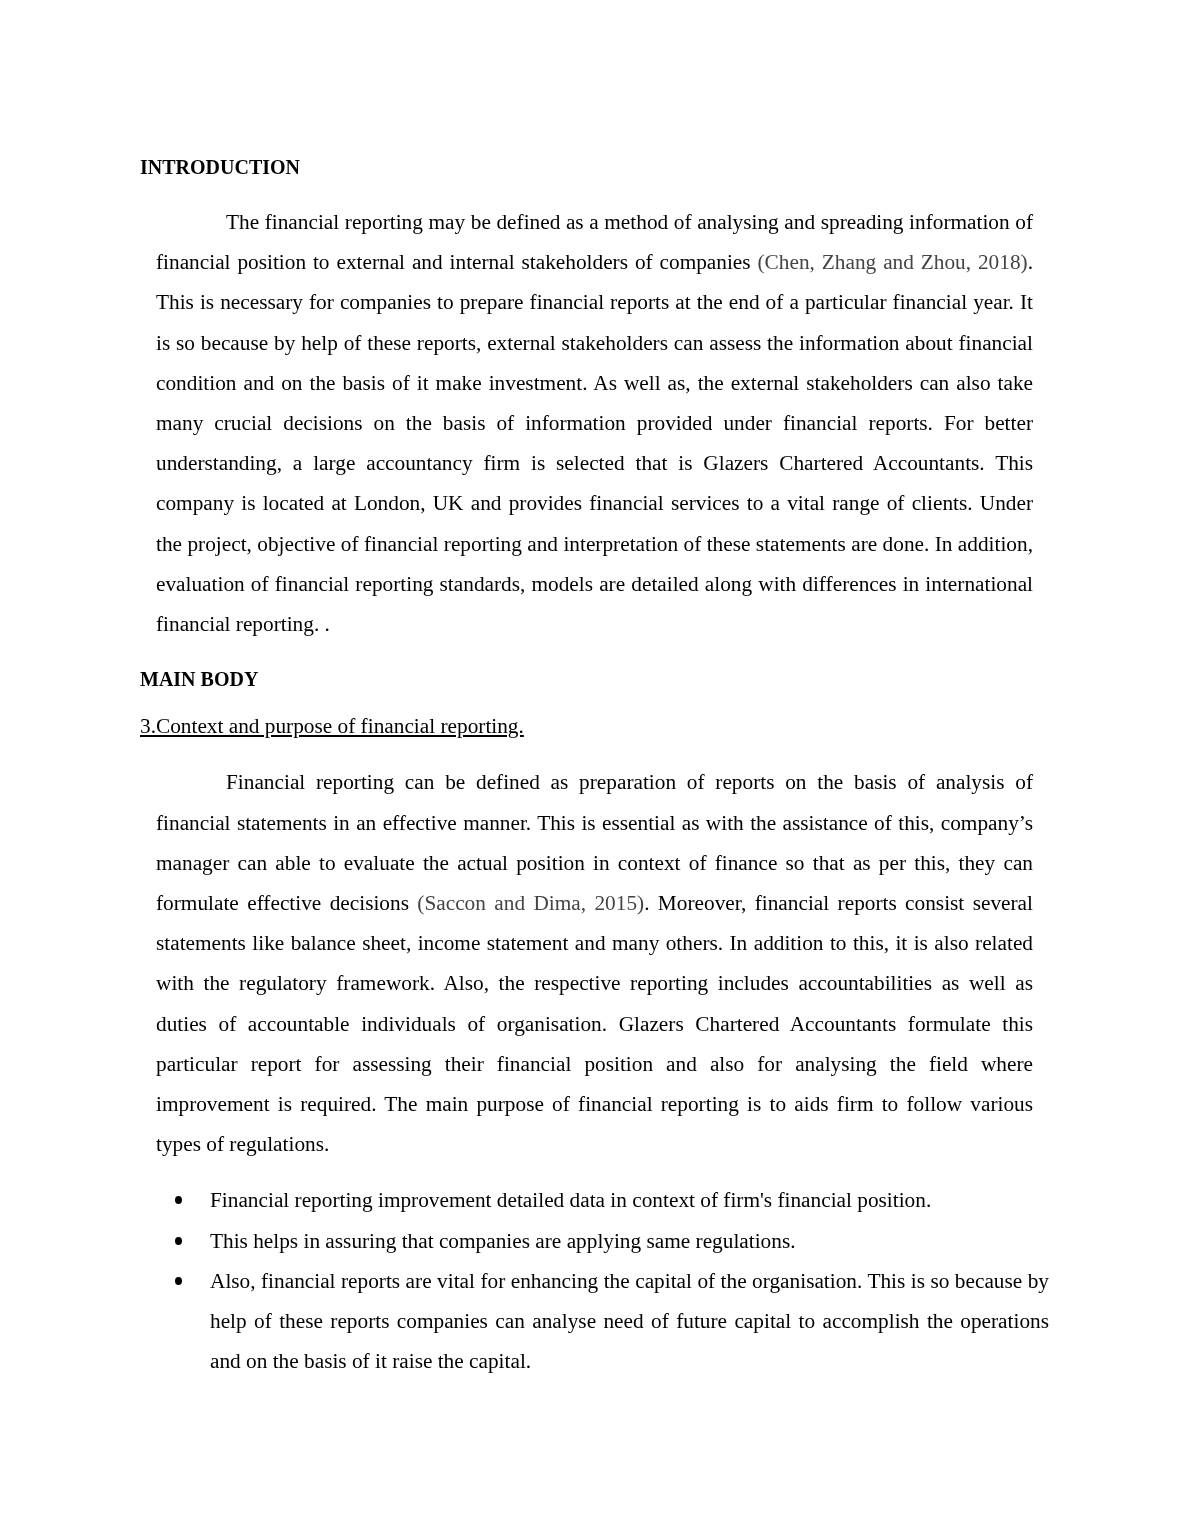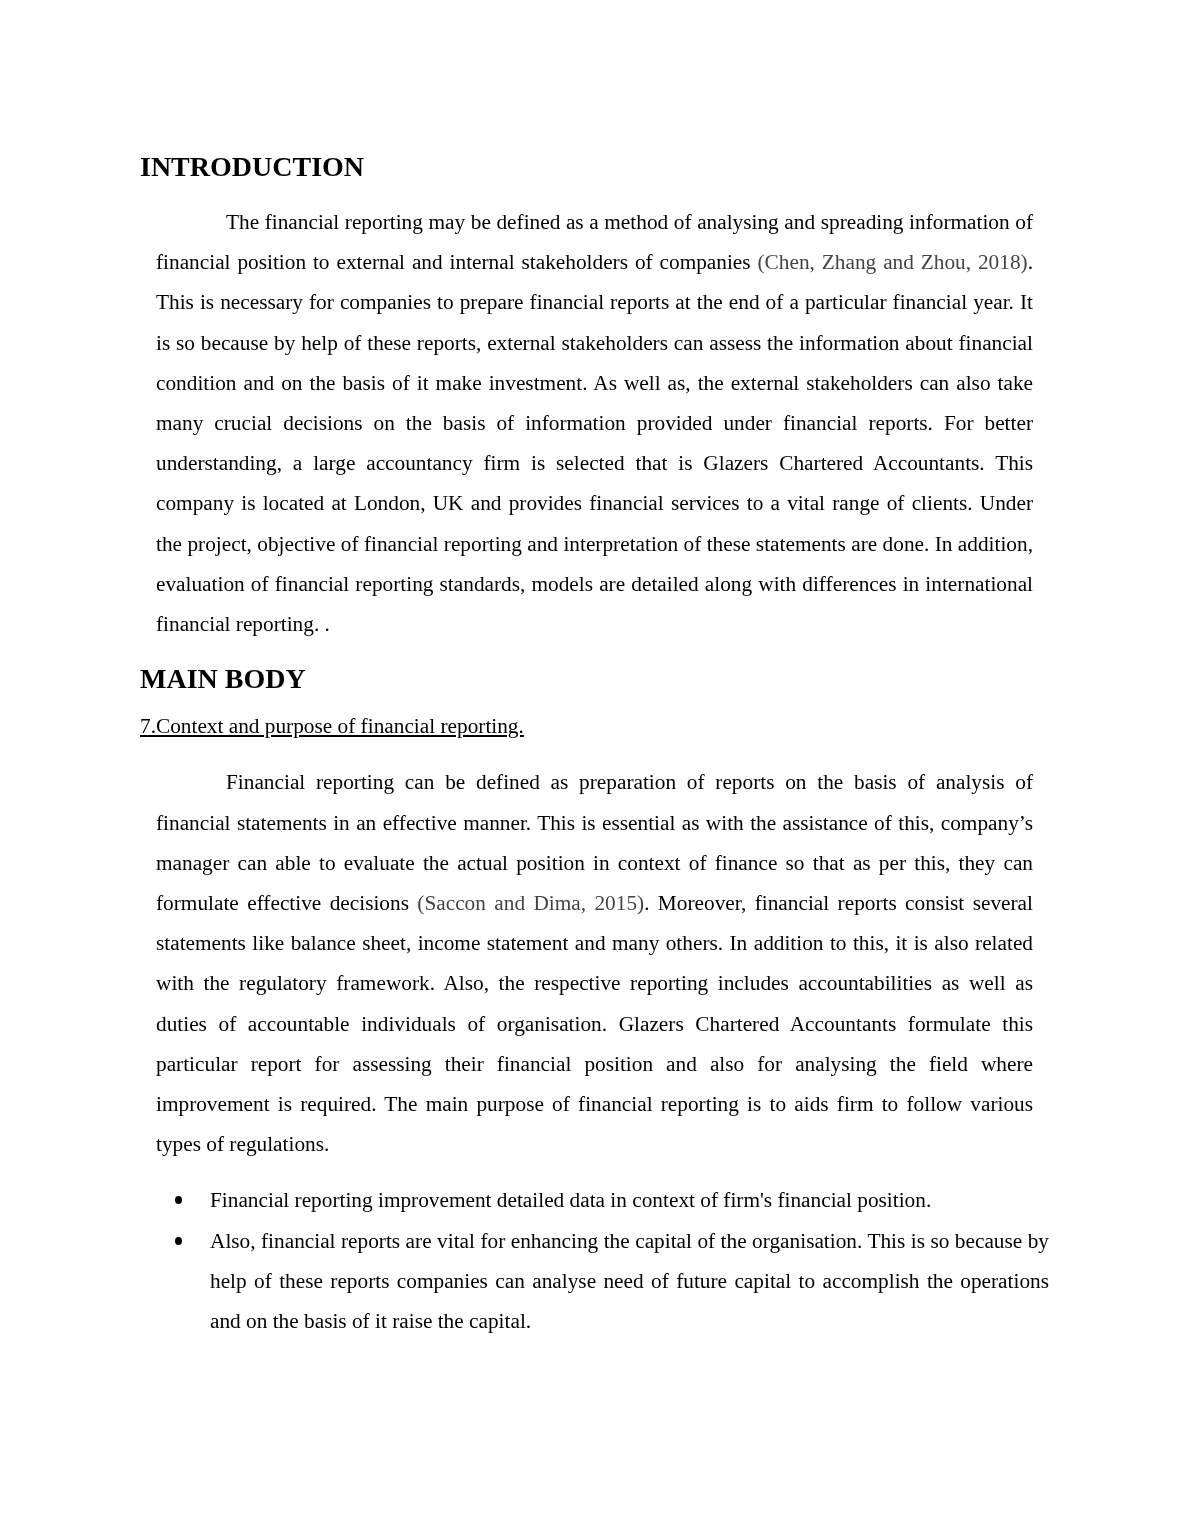--- a/index.html
+++ b/index.html
@@ -4,21 +4,21 @@
   <style>
     html, body { margin: 0; padding: 0; background: #ffffff; }
     body { width: 1190px; height: 1540px; position: relative; overflow: hidden; }
     .page {
       position: absolute; left: 140px; top: 148px; width: 909px;
       font-family: "Liberation Serif", "DejaVu Serif", serif;
       color: #000000; font-size: 21.3px;
     }
     h1 {
       font-family: "Liberation Serif", serif;
-      font-weight: bold; font-size: 28px; margin: 0; line-height: 38px;
+      font-weight: bold; font-size: 20px; margin: 0; line-height: 38px;
     }
     .h-intro { margin-bottom: 6px; }
     .h-main { margin-top: 0; margin-bottom: 8px; }
     p.body {
       margin: 16px; text-align: justify; text-indent: 70px;
       line-height: 40.2px;
     }
     .cite { color: #444444; }
     .subhead {
       text-decoration: underline; margin: 0; line-height: 40.2px;
@@ -35,20 +35,21 @@
     }
   </style>
 </head>
 <body>
 
 <div class="page">
   <h1 class="h-intro">INTRODUCTION</h1>
   <p class="body"><span>The financial reporting may be defined as a method of analysing and spreading information of financial position to external and internal stakeholders of companies </span><span class="cite">(Chen, Zhang and Zhou, 2018)</span><span>. This is necessary for companies to prepare financial reports at the end of a particular financial year. It is so because by help of these reports, external stakeholders can assess the information about financial condition and on the basis of it make investment. As well as, the external stakeholders can also take many crucial decisions on the basis of information provided under financial reports. For better understanding, a large accountancy firm is selected that is Glazers Chartered Accountants. This company is located at London, UK and provides financial services to a vital range of clients. Under the project, objective of financial reporting and interpretation of these statements are done. In addition, evaluation of financial reporting standards, models are detailed along with differences in international financial reporting. .</span></p>
 
   <h1 class="h-main">MAIN BODY</h1>
-  <p class="subhead">7.Context and purpose of financial reporting.</p>
+  <p class="subhead">3.Context and purpose of financial reporting.</p>
   <p class="body"><span>Financial reporting can be defined as preparation of reports on the basis of analysis of financial statements in an effective manner. This is essential as with the assistance of this, company’s manager can able to evaluate the actual position in context of finance so that as per this, they can formulate effective decisions </span><span class="cite">(Saccon and Dima, 2015)</span><span>. Moreover, financial reports consist several statements like balance sheet, income statement and many others.  In addition to this, it is also related with the regulatory framework. Also, the respective reporting includes accountabilities as well as duties of accountable individuals of organisation. Glazers Chartered Accountants formulate this particular report for assessing their financial position and also for analysing the field where improvement is required. The main purpose of financial reporting is to aids firm to follow various types of regulations.</span></p>
 
   <ul class="bullets">
     <li><span class="dot"></span><span>Financial reporting improvement detailed data in context of firm's financial position.</span></li>
+    <li><span class="dot"></span><span>This helps in assuring that companies are applying same regulations.</span></li>
     <li><span class="dot"></span><span>Also, financial reports are vital for enhancing the capital of the organisation. This is so because by help of these reports companies can analyse need of future capital to accomplish the operations and on the basis of it raise the capital.</span></li>
   </ul>
 </div>
 
 </body></html>

